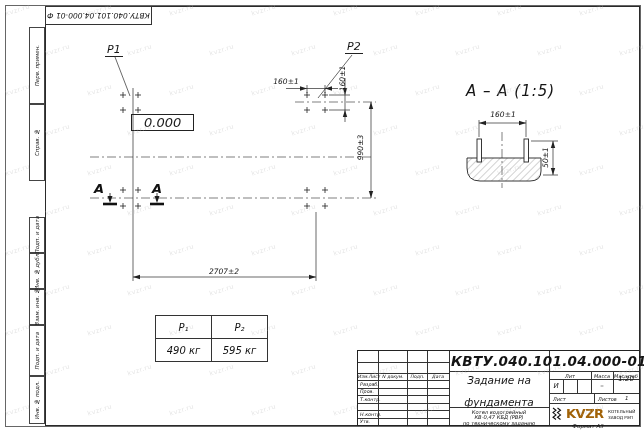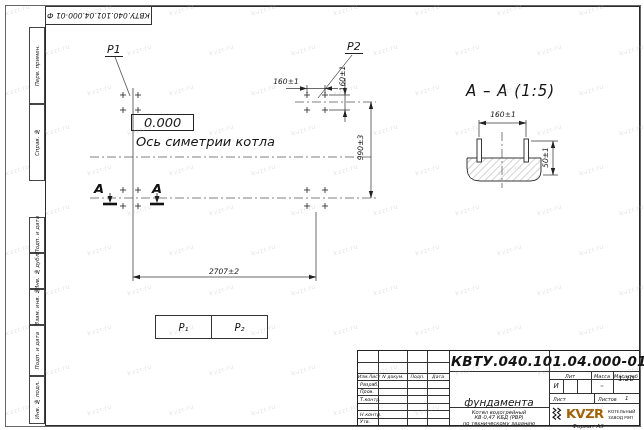--- a/index.html
+++ b/index.html
@@ -136,39 +136,42 @@
     <path d="M467 158 H541 V171 Q541 181 530 181 H480 Q467 181 467 168 Z" fill="url(#hatch)" stroke="#222" stroke-width="0.9"></path>
     <g fill="#fff" stroke="#222" stroke-width="0.9">
       <rect x="477" y="139" width="4.5" height="23"></rect>
       <rect x="524" y="139" width="4.5" height="23"></rect>
     </g>
   </svg>
 
   <span class="txt z3" style="left:105px;top:43px;font-size:11px;border-bottom:1px solid #222;padding:0 2px;">P1</span>
   <span class="txt z3" style="left:345px;top:40px;font-size:11px;border-bottom:1px solid #222;padding:0 2px;">P2</span>
   <span class="elev z3" style="left:131px;top:114px;">0.000</span>
-  <span class="txt z3" style="left:136px;top:134px;font-size:13px;">Ось симетрии котла</span>
 
   <span class="dim z3" style="left:270px;top:77px;width:32px;">160±1</span>
   <span class="dim rot z3" style="left:324px;top:74px;width:36px;">160±1</span>
   <span class="dim rot z3" style="left:340px;top:143px;width:40px;">990±3</span>
   <span class="dim z3" style="left:200px;top:267px;width:48px;">2707±2</span>
 
   <span class="cutA z3" style="left:94px;top:181px;">А</span>
   <span class="cutA z3" style="left:152px;top:181px;">А</span>
 
   <span class="txt z3" style="left:466px;top:82px;font-size:15px;letter-spacing:1px;">А – А (1:5)</span>
   <span class="dim z3" style="left:486px;top:110px;width:34px;">160±1</span>
   <span class="dim rot z3" style="left:530px;top:153px;width:30px;">50±1</span>
 
   <table class="ptable">
     <tbody>
         <tr>
       <td>P₁</td>
       <td>P₂</td>
+    </tr>
+    <tr>
+      <td>490 кг</td>
+      <td>595 кг</td>
     </tr>
   </tbody>
     </table>
 
   <div class="notes">
   </div>
 
   <div class="tb">
 
     <div class="ln" style="left:91px;top:0;width:1px;height:74px;"></div>
@@ -203,20 +206,21 @@
     <div class="t c" style="left:21px;top:23px;width:28px;font-size:4.6px;">N докум.</div>
     <div class="t c" style="left:50px;top:23px;width:19px;font-size:4.6px;">Подп.</div>
     <div class="t c" style="left:70px;top:23px;width:20px;font-size:4.6px;">Дата</div>
 
     <div class="t" style="left:2px;top:30.5px;font-size:4.8px;">Разраб.</div>
     <div class="t" style="left:2px;top:38px;font-size:4.8px;">Пров.</div>
     <div class="t" style="left:2px;top:45.5px;font-size:4.8px;">Т.контр.</div>
     <div class="t" style="left:2px;top:60.5px;font-size:4.8px;">Н.контр.</div>
     <div class="t" style="left:2px;top:68px;font-size:4.8px;">Утв.</div>
 
+    <div class="t c" style="left:91px;top:23px;width:100px;font-size:10.5px;">Задание на</div>
     <div class="t c" style="left:91px;top:45px;width:100px;font-size:10.5px;">фундамента</div>
 
     <div class="t c" style="left:91px;top:57.5px;width:100px;font-size:5.2px;">Котел водогрейный</div>
     <div class="t c" style="left:91px;top:63px;width:100px;font-size:5.2px;">КВ-0,47 КБД (РВР)</div>
     <div class="t c" style="left:91px;top:68.5px;width:100px;font-size:5.2px;">по техническому заданию</div>
 
     <div class="t c" style="left:191px;top:21.5px;width:42px;font-size:5px;">Лит</div>
     <div class="t c" style="left:233px;top:21.5px;width:22px;font-size:5px;">Масса</div>
     <div class="t c" style="left:255px;top:21.5px;width:26px;font-size:5px;">Масштаб</div>
     <div class="t c" style="left:191px;top:31px;width:14px;font-size:7px;">И</div>

